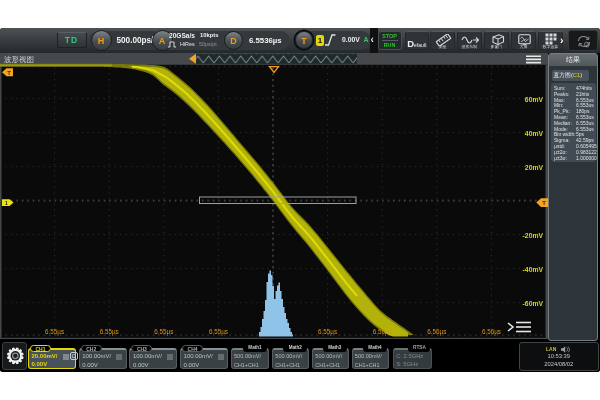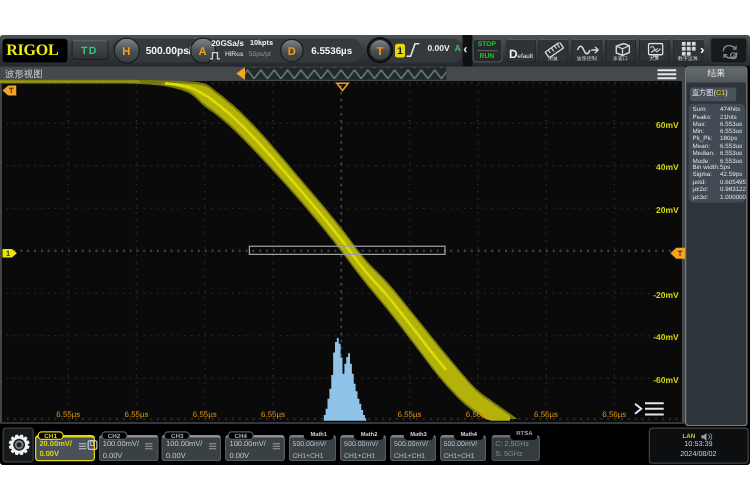--- a/index.html
+++ b/index.html
@@ -145,23 +145,20 @@
 
     <g stroke="#e4e7e8" stroke-width="1.6" fill="none">
       <path d="M508,295 L513,299 L508,303"></path>
       <line x1="516" y1="294.5" x2="531" y2="294.5"></line>
       <line x1="516" y1="299" x2="531" y2="299"></line>
       <line x1="516" y1="303.5" x2="531" y2="303.5"></line>
     </g>
   </svg>
 
   <div id="toolbar">
-    <div id="logo">
-        <span>RIGOL</span>
-      </div>
     <div class="tbtn" style="left:56.5px;width:30px;text-align:center;font-weight:bold;font-size:8.5px;line-height:15px;color:#2ec97b;letter-spacing:1px;">TD</div>
     <div class="cap" style="left:89px;width:74px;"></div>
     <div class="cap" style="left:151px;width:139px;"></div>
     <div class="cap" style="left:294px;width:77px;"></div>
     <div class="circ" style="left:90.5px;">H</div>
     <div class="wtxt" style="left:116.5px;top:7.8px;font-size:8.2px;">500.00ps/</div>
     <div class="circ" style="left:151.5px;">A</div>
     <div class="wtxt" style="left:169px;top:3.5px;font-size:6.6px;">20GSa/s</div>
     <svg class="abs" style="left:168px;top:13px" width="9" height="7">
         <path d="M0,6 L2,6 L2,1 L6,1 L6,6 L8,6" fill="none" stroke="#d8d8d8" stroke-width="1"></path>

